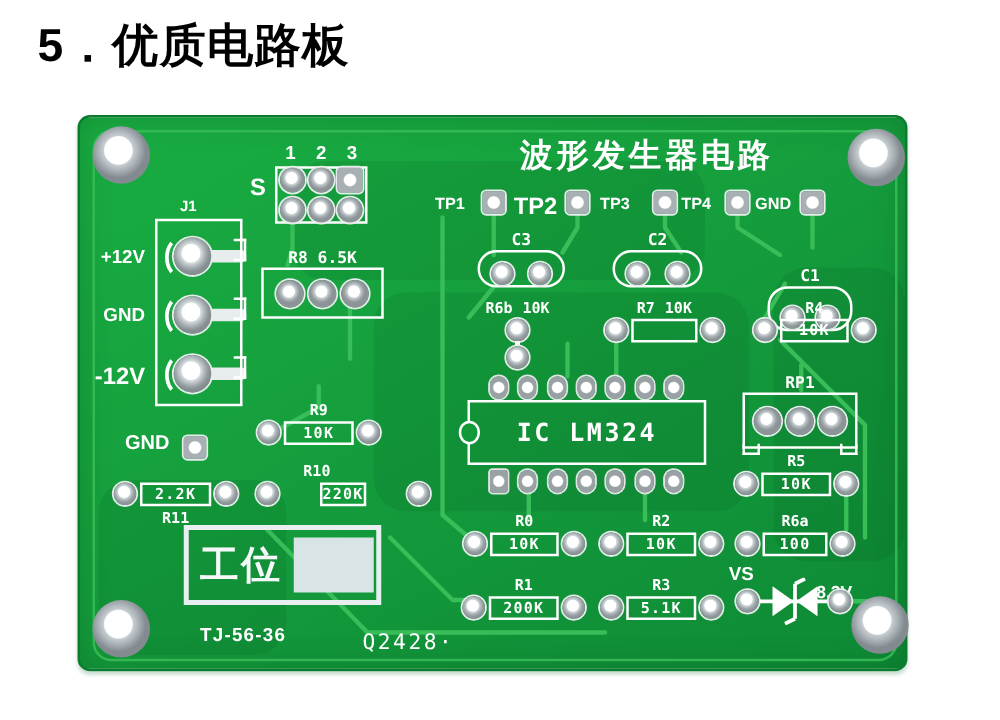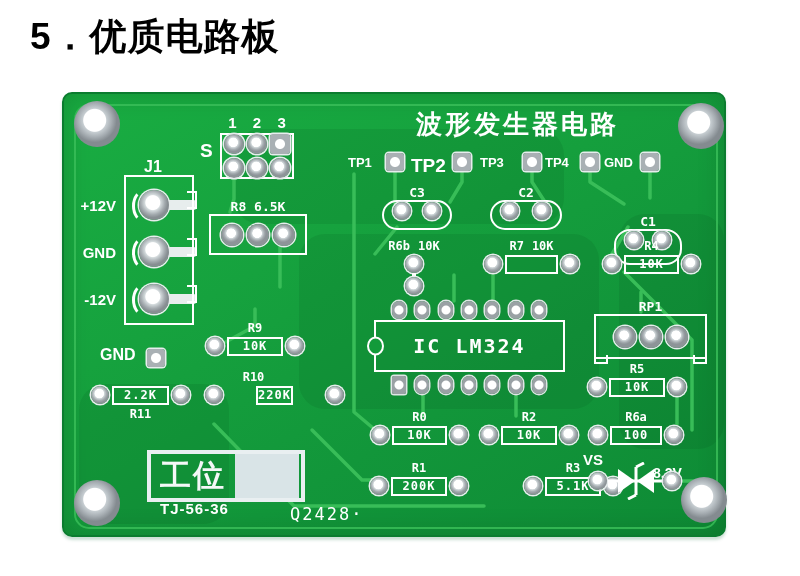--- a/index.html
+++ b/index.html
@@ -44,21 +44,21 @@
         font-family:"DejaVu Sans Mono","Liberation Mono",monospace;}
   .sp{margin-left:8px;}
 
   
   .trim{position:absolute;border:2px solid #fff;display:flex;align-items:center;justify-content:center;gap:4px;box-sizing:border-box;}
   .tlab{position:absolute;top:-17px;left:0;right:0;text-align:center;color:#fff;font-weight:bold;font-size:13px;
         font-family:"DejaVu Sans Mono","Liberation Mono",monospace;white-space:nowrap;}
   .foot{position:absolute;bottom:-7px;width:10px;height:7px;border:2px solid #fff;border-top:none;}
 
   
-  .cap{position:absolute;border:2px solid #fff;border-radius:16px;display:flex;align-items:flex-start;
+  .cap{position:absolute;border:2px solid #fff;border-radius:16px;display:flex;align-items:flex-end;
        justify-content:space-between;padding:0 9px;box-sizing:border-box;}
   .clab{position:absolute;top:-17px;left:0;right:0;text-align:center;color:#fff;font-weight:bold;font-size:13px;
         font-family:"DejaVu Sans Mono","Liberation Mono",monospace;}
 
   
   .shdr{position:absolute;border:2px solid #fff;display:grid;grid-template-columns:repeat(3,20px);
         grid-gap:4px 3px;justify-content:center;align-content:center;box-sizing:border-box;}
   .snums{position:absolute;display:flex;justify-content:space-around;color:#fff;font-weight:bold;font-size:15px;}
 
   
@@ -131,24 +131,24 @@
   <div class="silk" style="left:136px;top:46px;font-size:19px;font-weight:bold;">S</div>
   <div class="shdr" style="left:156px;top:39px;width:74px;height:46px;">
     <i class="pad" style="width:20px;height:20px;"></i>
     <i class="pad" style="width:20px;height:20px;"></i>
     <i class="pad pad-sq" style="width:20px;height:20px;"></i>
     <i class="pad" style="width:20px;height:20px;"></i>
     <i class="pad" style="width:20px;height:20px;"></i>
     <i class="pad" style="width:20px;height:20px;"></i>
   </div>
 
-  <div class="silk" style="left:80px;top:64px;font-size:16px;font-weight:bold;">J1</div>
+  <div class="silk" style="left:80px;top:64px;font-size:12px;font-weight:bold;">J1</div>
   <div class="silk" style="left:0px;top:103px;width:52px;text-align:right;font-size:15px;font-weight:bold;">+12V</div>
   <div class="silk" style="left:0px;top:150px;width:52px;text-align:right;font-size:15px;font-weight:bold;">GND</div>
-  <div class="silk" style="left:0px;top:197px;width:52px;text-align:right;font-size:15px;font-weight:bold;">-12V</div>
+  <div class="silk" style="left:0px;top:197px;width:52px;text-align:right;font-size:19px;font-weight:bold;">-12V</div>
   <div class="jstub" style="left:103px;top:106px;"></div>
   <div class="jstub" style="left:103px;top:153px;"></div>
   <div class="jstub" style="left:103px;top:200px;"></div>
   <div class="jbox" style="left:60px;top:81px;width:70px;height:150px;">
     <div class="jarc" style="left:6px;top:12px;"></div>
     <div class="jarc" style="left:6px;top:59px;"></div>
     <div class="jarc" style="left:6px;top:106px;"></div>
     <i class="pad pad-big" style="position:absolute;left:13px;top:13px;"></i>
     <i class="pad pad-big" style="position:absolute;left:13px;top:60px;"></i>
     <i class="pad pad-big" style="position:absolute;left:13px;top:107px;"></i>
@@ -183,21 +183,21 @@
     <i class="pad"></i>
     <i class="pad"></i>
   </div>
 
   <div class="trim" style="left:145px;top:120px;width:98px;height:41px;">
     <span class="tlab">R8 6.5K</span>
     <i class="pad" style="width:22px;height:22px;"></i>
     <i class="pad" style="width:22px;height:22px;"></i>
     <i class="pad" style="width:22px;height:22px;"></i>
   </div>
-  <div class="trim" style="left:530px;top:220px;width:113px;height:45px;">
+  <div class="trim" style="left:530px;top:220px;width:92px;height:45px;">
     <span class="tlab">RP1</span>
     <i class="pad" style="width:22px;height:22px;"></i>
     <i class="pad" style="width:22px;height:22px;"></i>
     <i class="pad" style="width:22px;height:22px;"></i>
     <div class="foot" style="left:-2px;"></div>
     <div class="foot" style="right:-2px;"></div>
   </div>
 
   <div class="icrow" style="left:328px;top:207px;width:154px;">
     <i class="pad-ic"></i>
@@ -278,21 +278,21 @@
     <i class="pad"></i>
       <span class="rbox">100</span>
       <i class="pad"></i>
   </div>
   <div class="rcomp" style="left:306px;top:383px;width:98px;">
     <span class="rlab">R1</span>
     <i class="pad"></i>
       <span class="rbox">200K</span>
       <i class="pad"></i>
   </div>
-  <div class="rcomp" style="left:416px;top:383px;width:98px;margin-left:44px;">
+  <div class="rcomp" style="left:416px;top:383px;width:98px;">
     <span class="rlab">R3</span>
     <i class="pad"></i>
       <span class="rbox">5.1K</span>
       <i class="pad"></i>
   </div>
   <div class="rcomp" style="left:524px;top:284px;width:98px;">
     <span class="rlab">R5</span>
     <i class="pad"></i>
       <span class="rbox">10K</span>
       <i class="pad"></i>
@@ -303,20 +303,20 @@
   <i class="pad" style="position:absolute;left:525px;top:378px;"></i>
   <svg style="position:absolute;left:544px;top:368px;" width="56" height="38" viewBox="0 0 56 38">
     <path d="M0 19 H56" stroke="#fff" stroke-width="3" fill="none"></path>
     <polygon points="10,7 10,31 27,19" fill="#fff"></polygon>
     <polygon points="46,7 46,31 29,19" fill="#fff"></polygon>
     <path d="M28 5 V33" stroke="#fff" stroke-width="3" fill="none"></path>
     <path d="M28 5 L36 1 M28 33 L20 37" stroke="#fff" stroke-width="3" fill="none"></path>
   </svg>
   <i class="pad" style="position:absolute;left:599px;top:378px;"></i>
 
-  <div class="sticker" style="left:83px;top:356px;width:158px;height:52px;">
+  <div class="sticker" style="left:83px;top:326px;width:158px;height:64px;">
     <span class="sticker-text">工位</span>
     <span class="sticker-blank"></span>
   </div>
   <div class="silk" style="left:96px;top:406px;font-size:15px;font-weight:bold;letter-spacing:1px;">TJ-56-36</div>
   <div class="silk mono" style="left:226px;top:410px;font-size:17px;letter-spacing:2px;">Q2428·</div>
 
 </div>
 
 </body></html>

